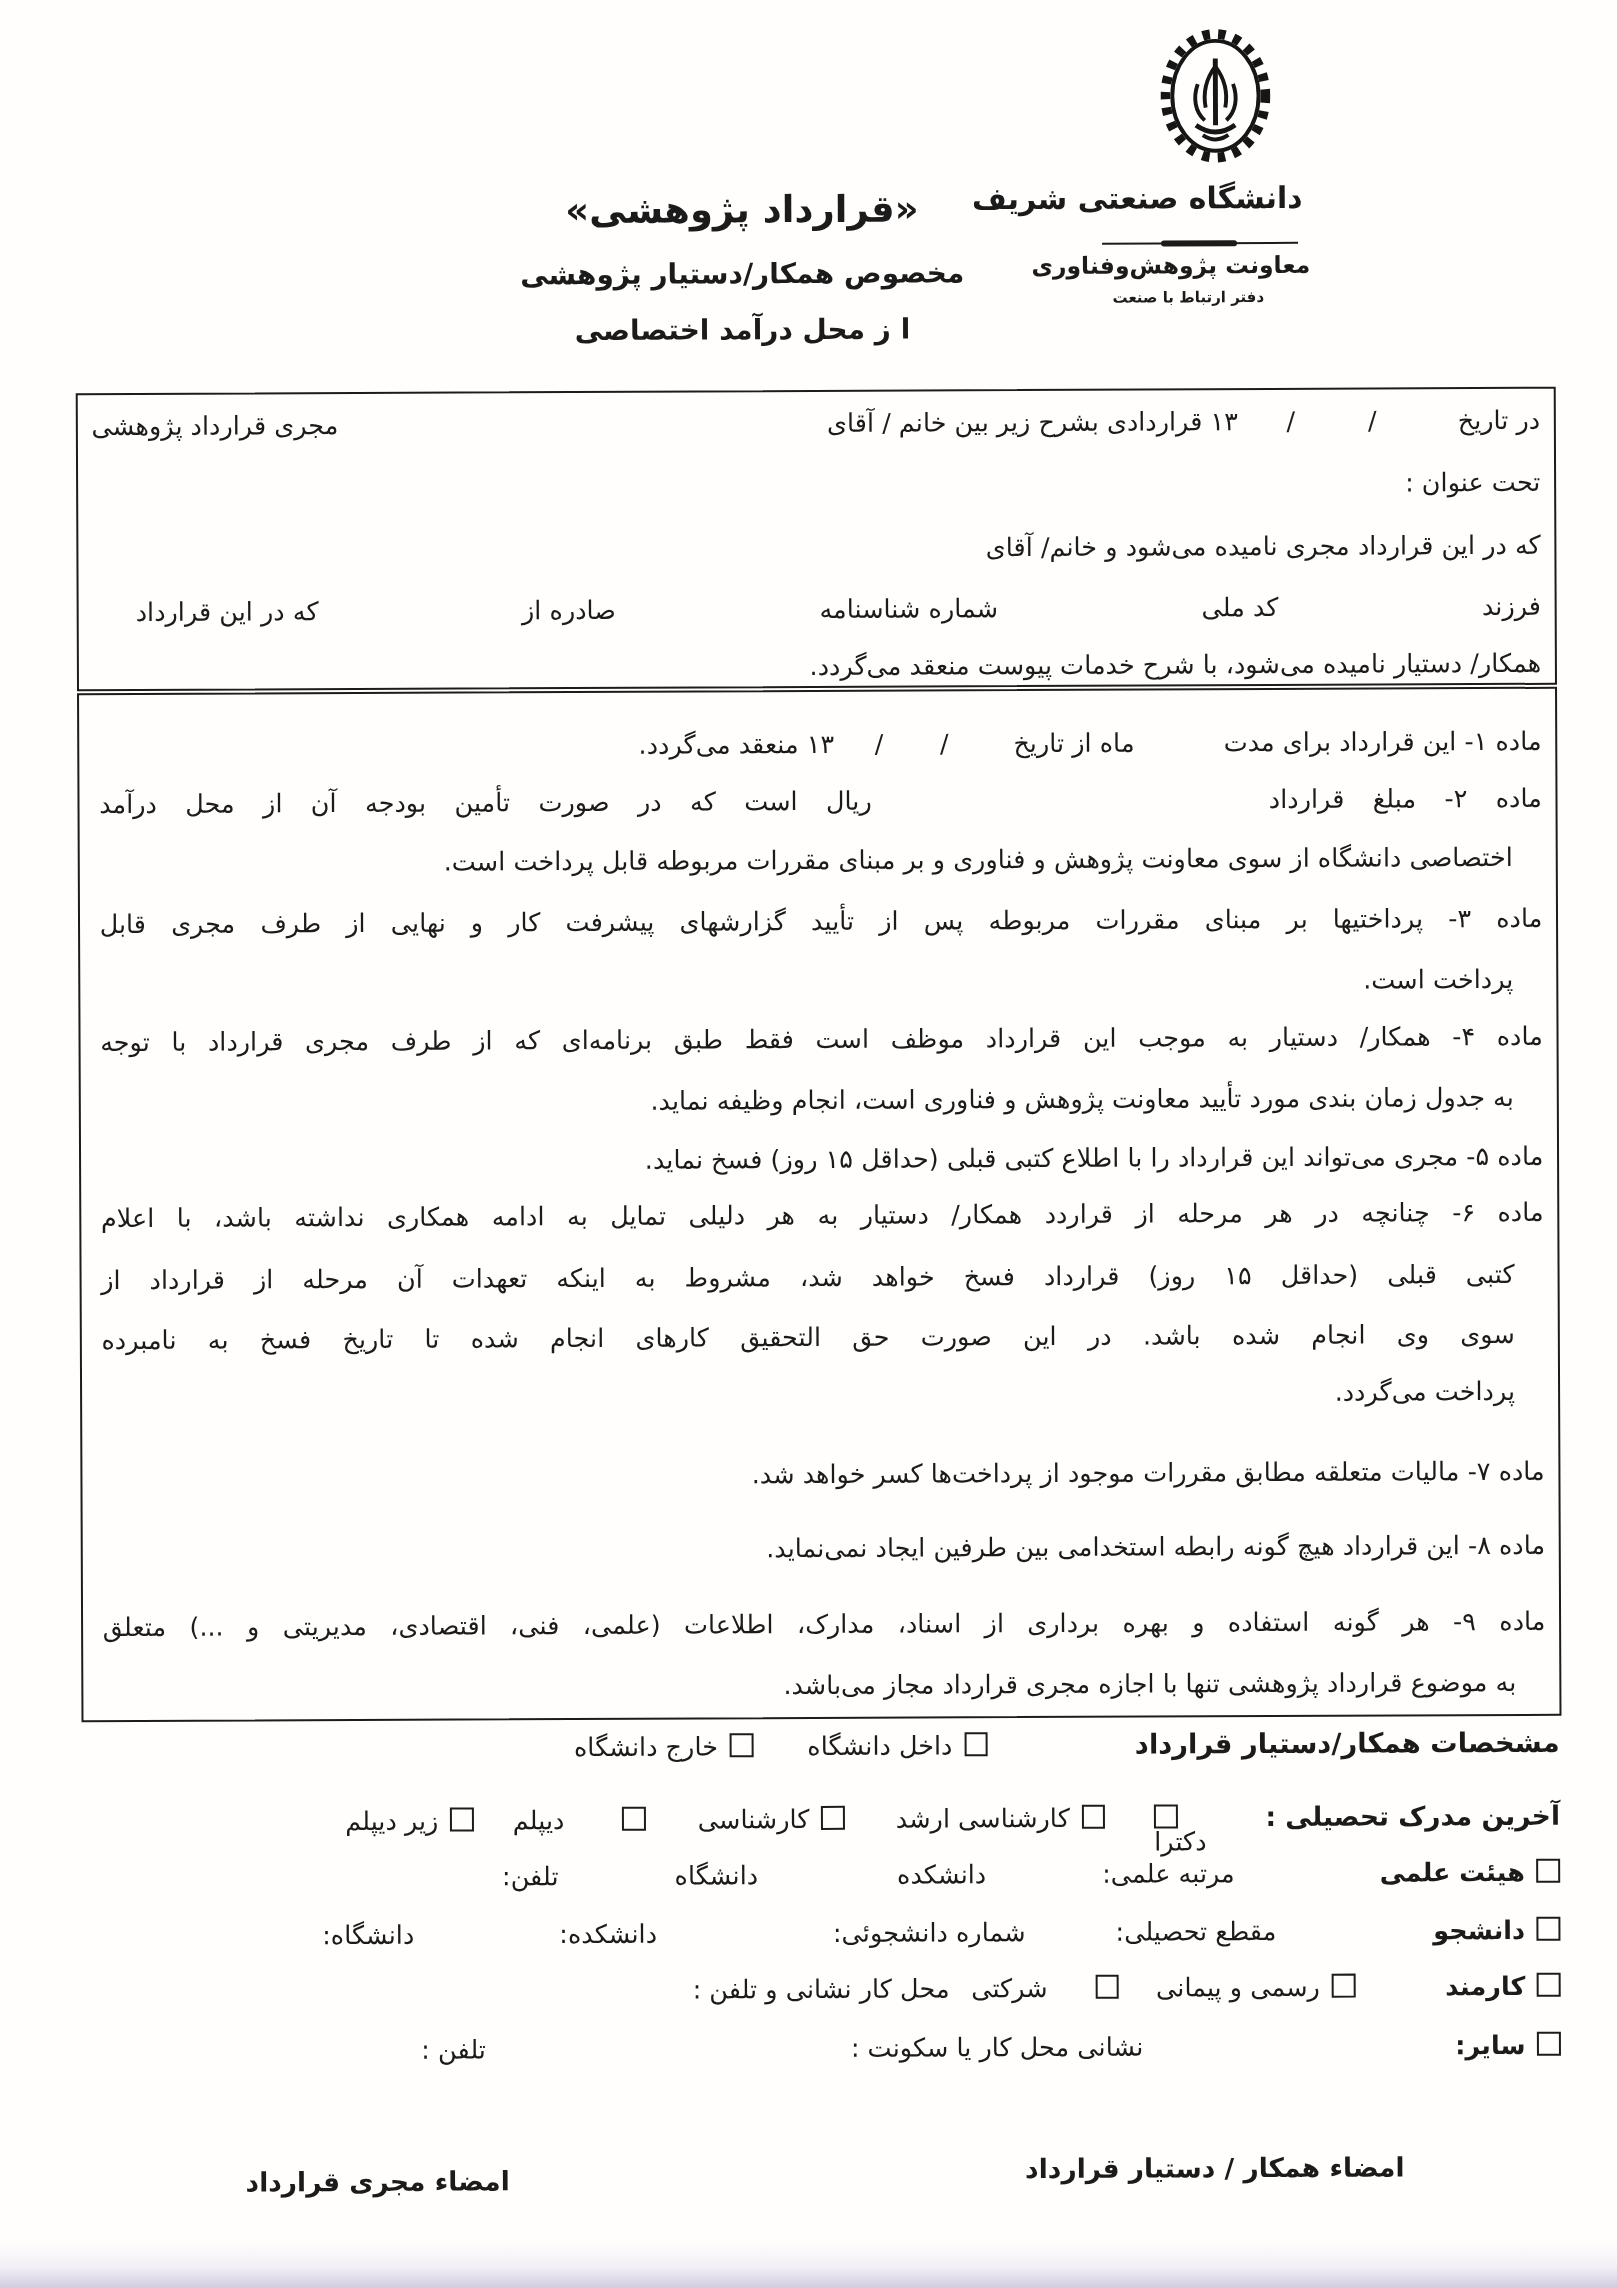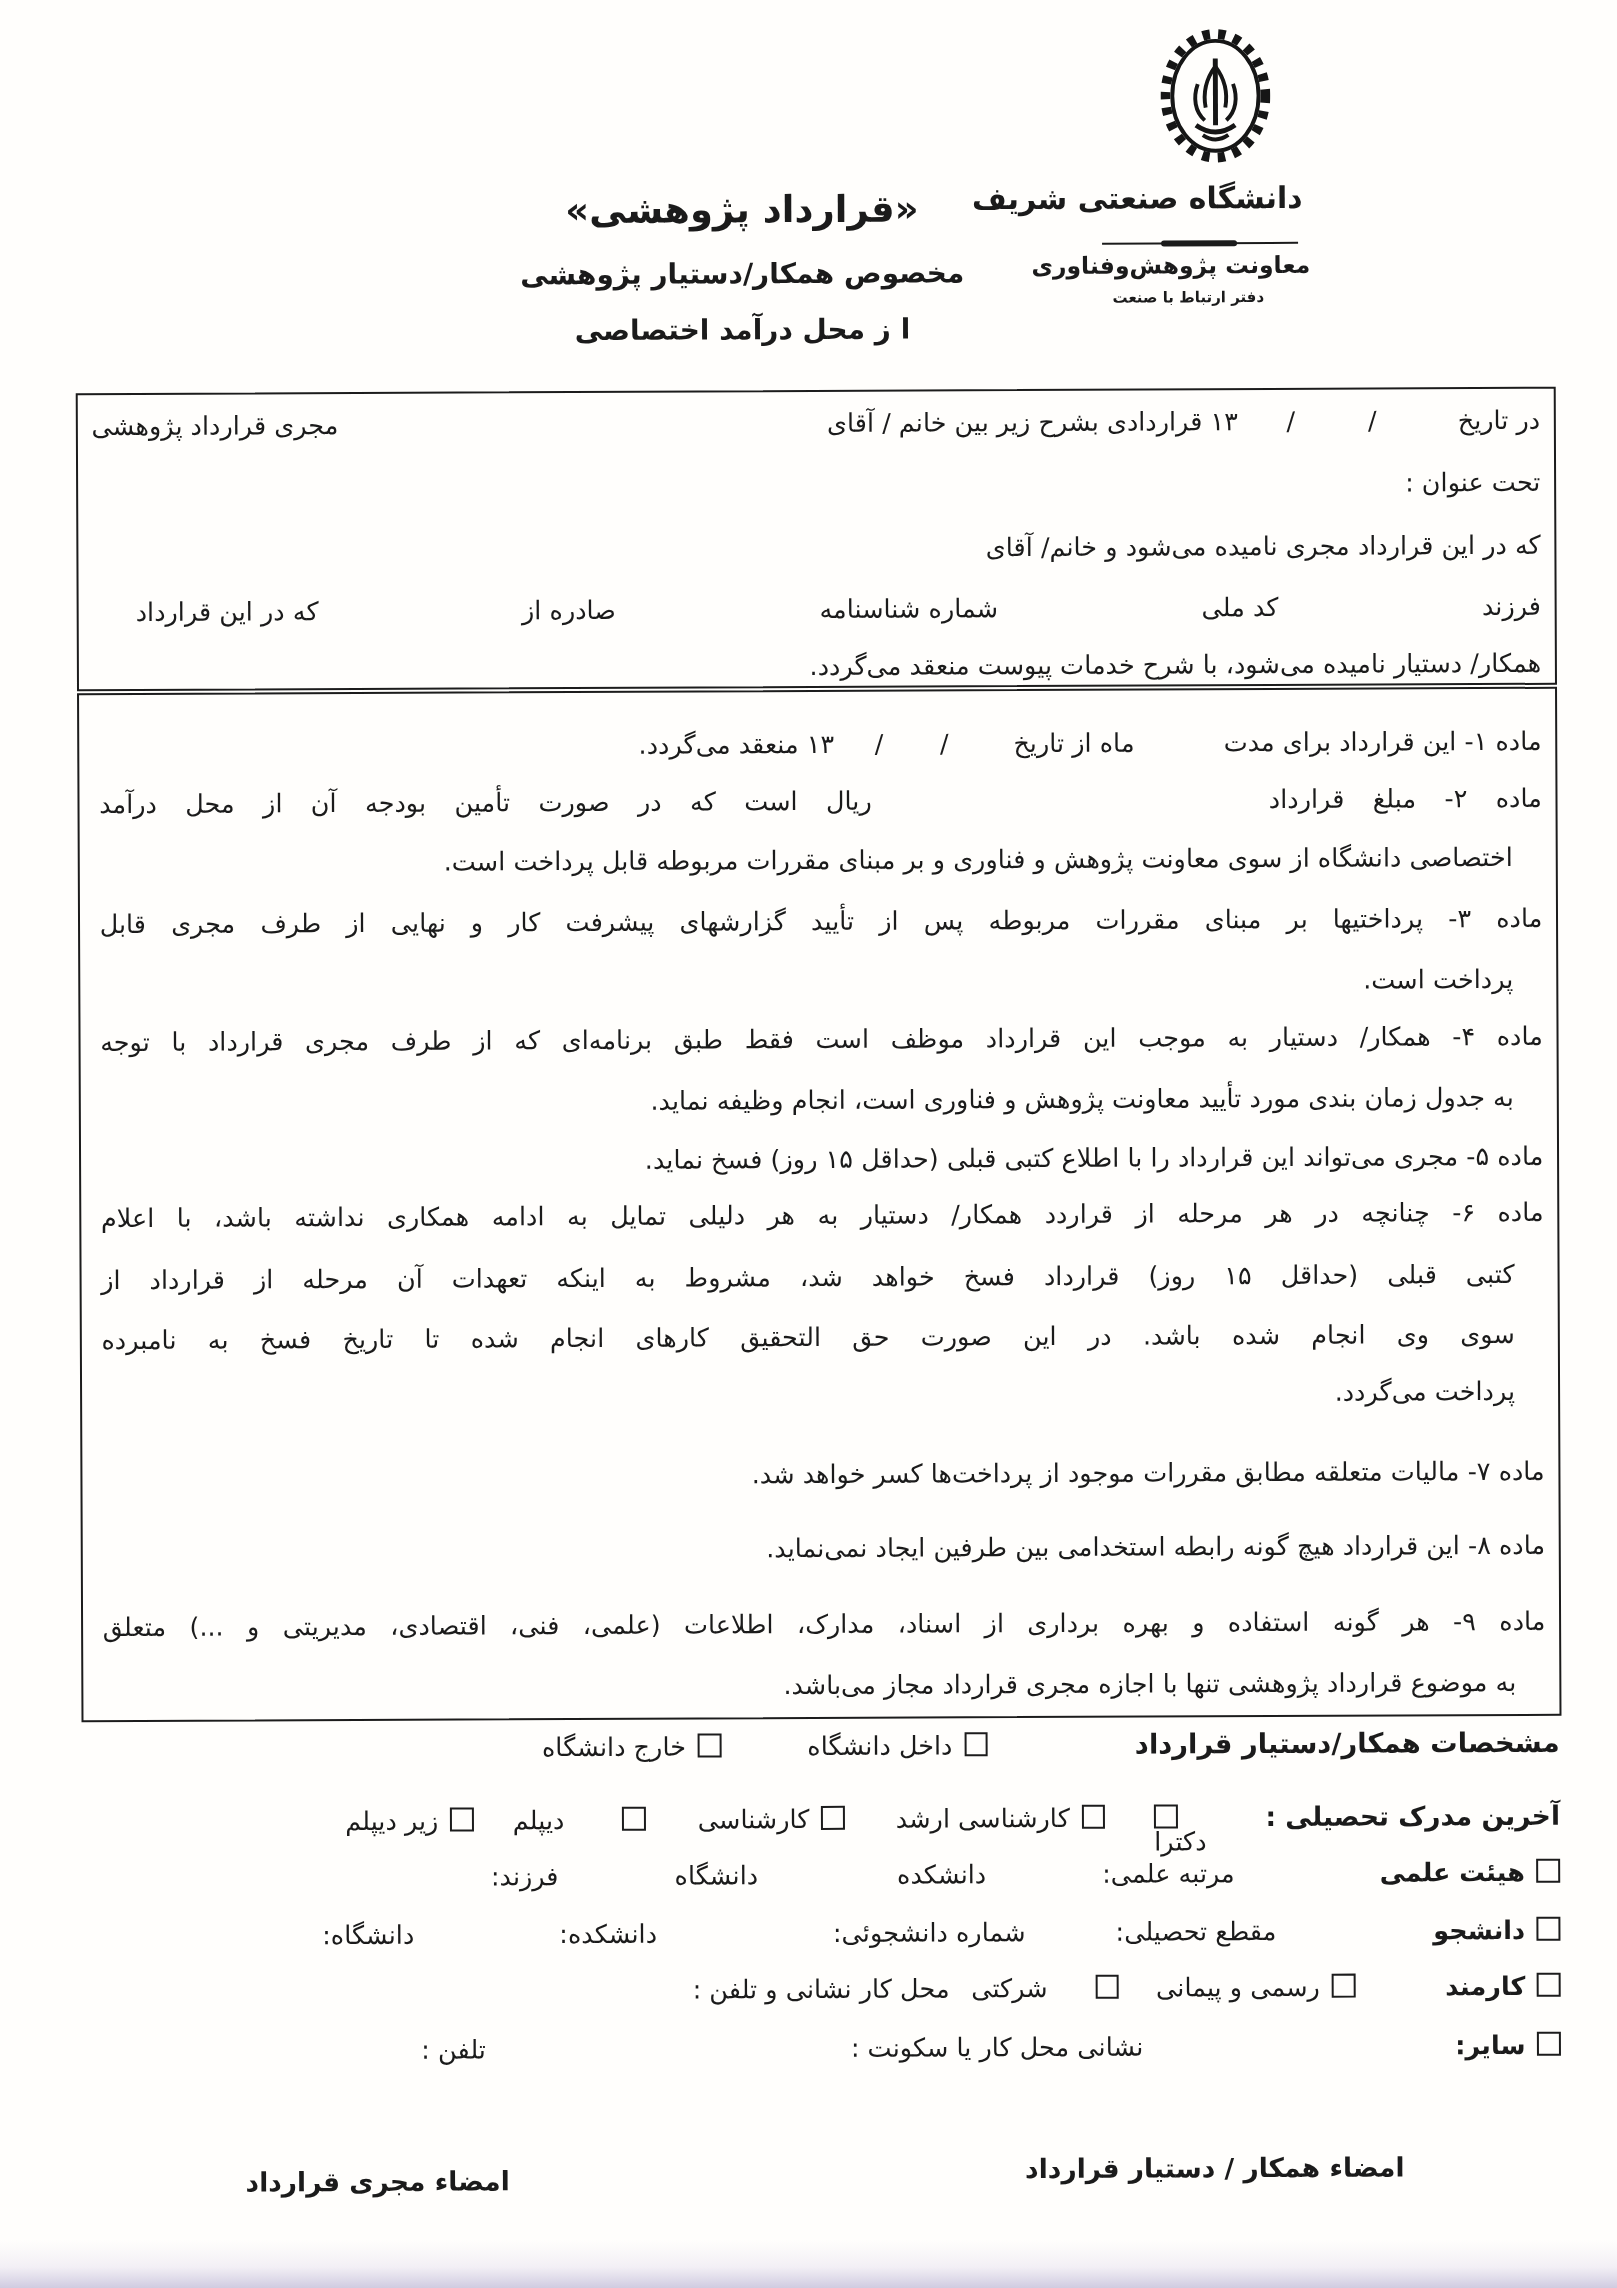--- a/index.html
+++ b/index.html
@@ -118,21 +118,21 @@
       <div class="a-line indent just" style="top:628px;">سوی وی انجام شده باشد. در این صورت حق التحقیق کارهای انجام شده تا تاریخ فسخ به نامبرده</div>
       <div class="a-line indent" style="top:685px;">پرداخت می‌گردد.</div>
       <div class="a-line" style="top:765px;">ماده ۷- مالیات متعلقه مطابق مقررات موجود از پرداخت‌ها کسر خواهد شد.</div>
       <div class="a-line" style="top:839px;">ماده ۸- این قرارداد هیچ گونه رابطه استخدامی بین طرفین ایجاد نمی‌نماید.</div>
       <div class="a-line just" style="top:915px;">ماده ۹- هر گونه استفاده و بهره برداری از اسناد، مدارک، اطلاعات (علمی، فنی، اقتصادی، مدیریتی و ...) متعلق</div>
       <div class="a-line indent" style="top:976px;">به موضوع قرارداد پژوهشی تنها با اجازه مجری قرارداد مجاز می‌باشد.</div>
     </div>
 
     <div class="drow" style="top:1730px;">
       <span class="bold nowrap" style="margin-left:147px;font-size:27.4px;">مشخصات همکار/دستیار قرارداد</span>
-      <span class="cbitem" style="margin-left:86px;">
+      <span class="cbitem" style="margin-left:54px;">
         <span class="cb"></span>
         <span>داخل دانشگاه</span>
       </span>
       <span class="cbitem">
         <span class="cb"></span>
         <span>خارج دانشگاه</span>
       </span>
     </div>
 
     <div class="drow" style="top:1803px;">
@@ -160,21 +160,21 @@
     </div>
 
     <div class="drow" style="top:1860px;">
       <span class="cbitem bold" style="margin-left:145px;">
         <span class="cb"></span>
         <span>هیئت علمی</span>
       </span>
       <span class="nowrap" style="margin-left:116px;">مرتبه علمی:</span>
       <span class="nowrap" style="margin-left:139px;">دانشکده</span>
       <span class="nowrap" style="margin-left:116px;">دانشگاه</span>
-      <span class="nowrap">فرزند:</span>
+      <span class="nowrap">تلفن:</span>
     </div>
 
     <div class="drow" style="top:1918px;">
       <span class="cbitem bold" style="margin-left:157px;">
         <span class="cb"></span>
         <span>دانشجو</span>
       </span>
       <span class="nowrap" style="margin-left:90px;">مقطع تحصیلی:</span>
       <span class="nowrap" style="margin-left:176px;">شماره دانشجوئی:</span>
       <span class="nowrap" style="margin-left:145px;">دانشکده:</span>

